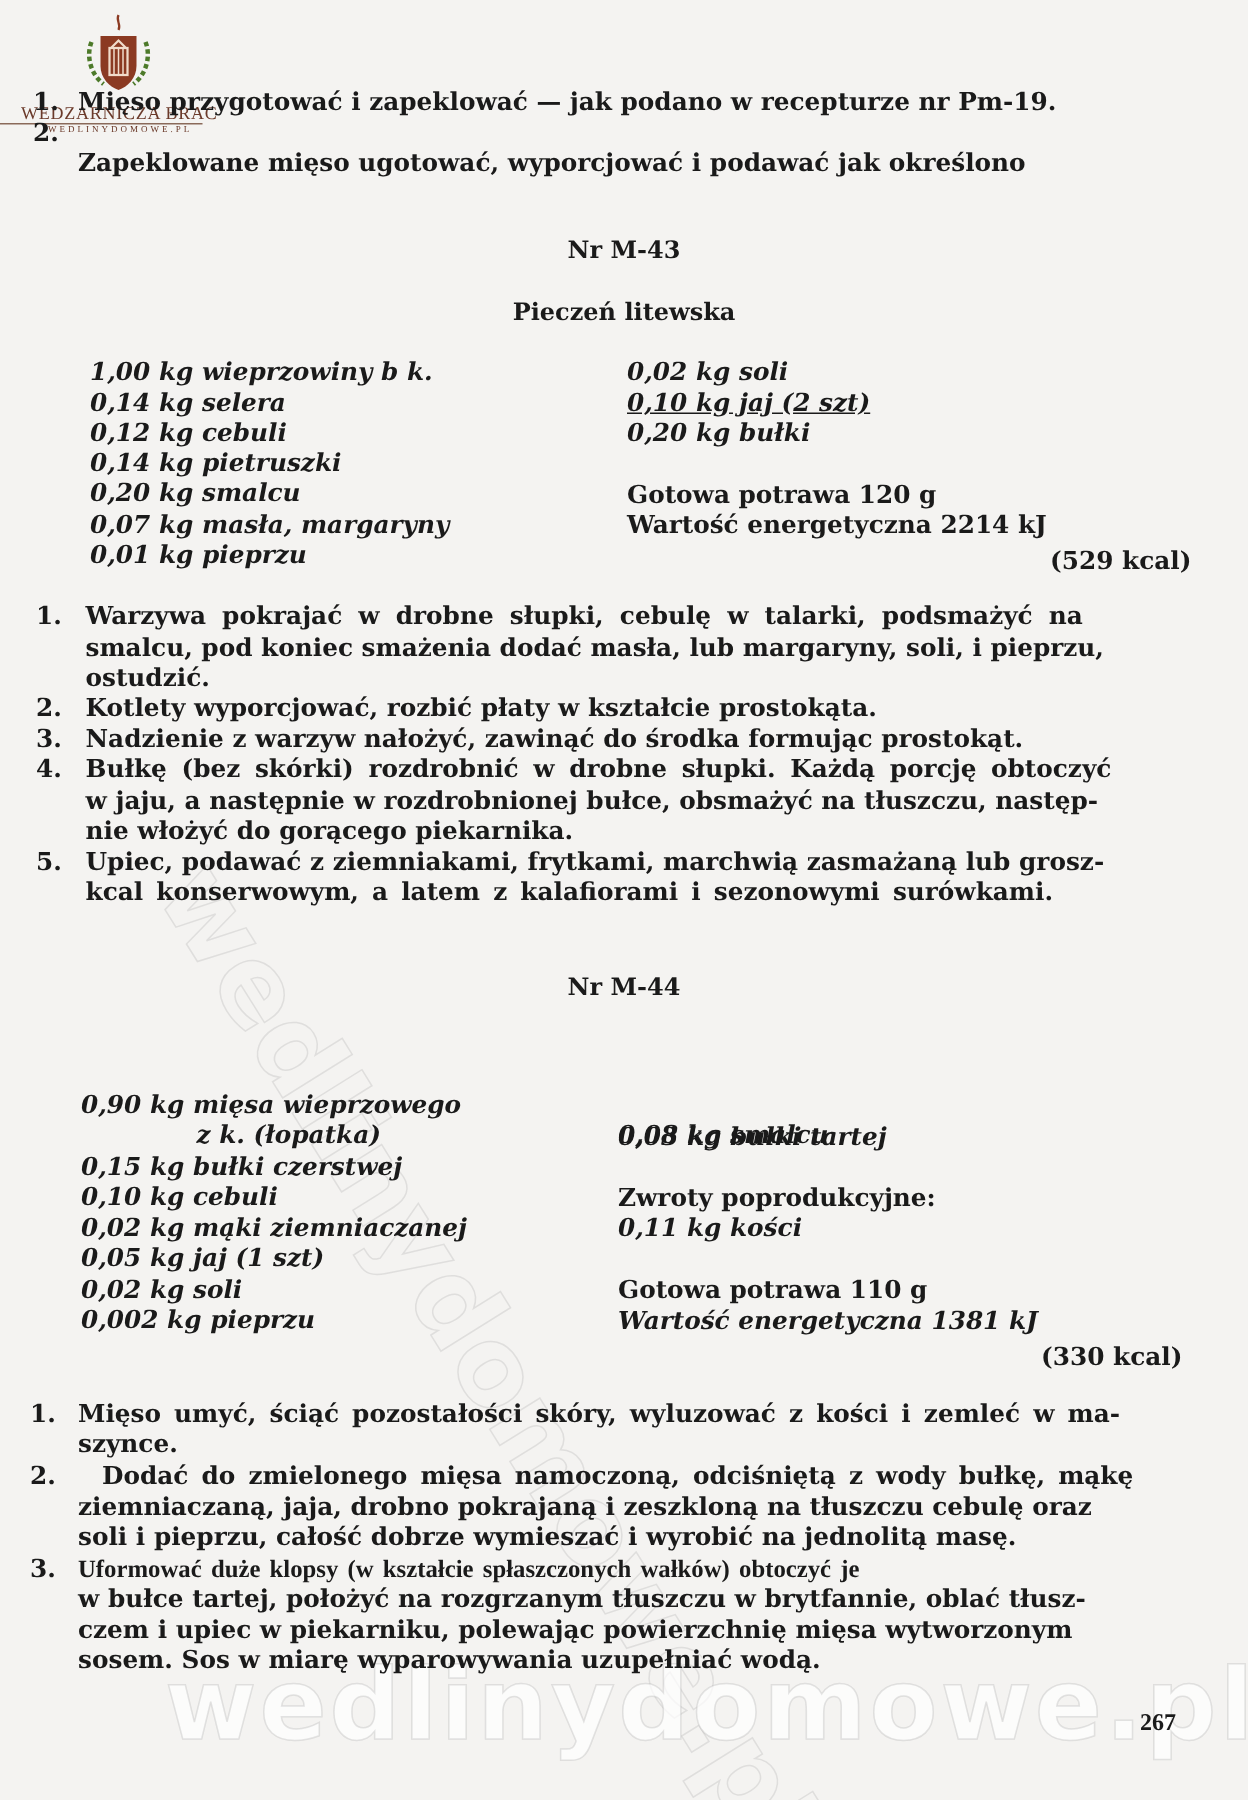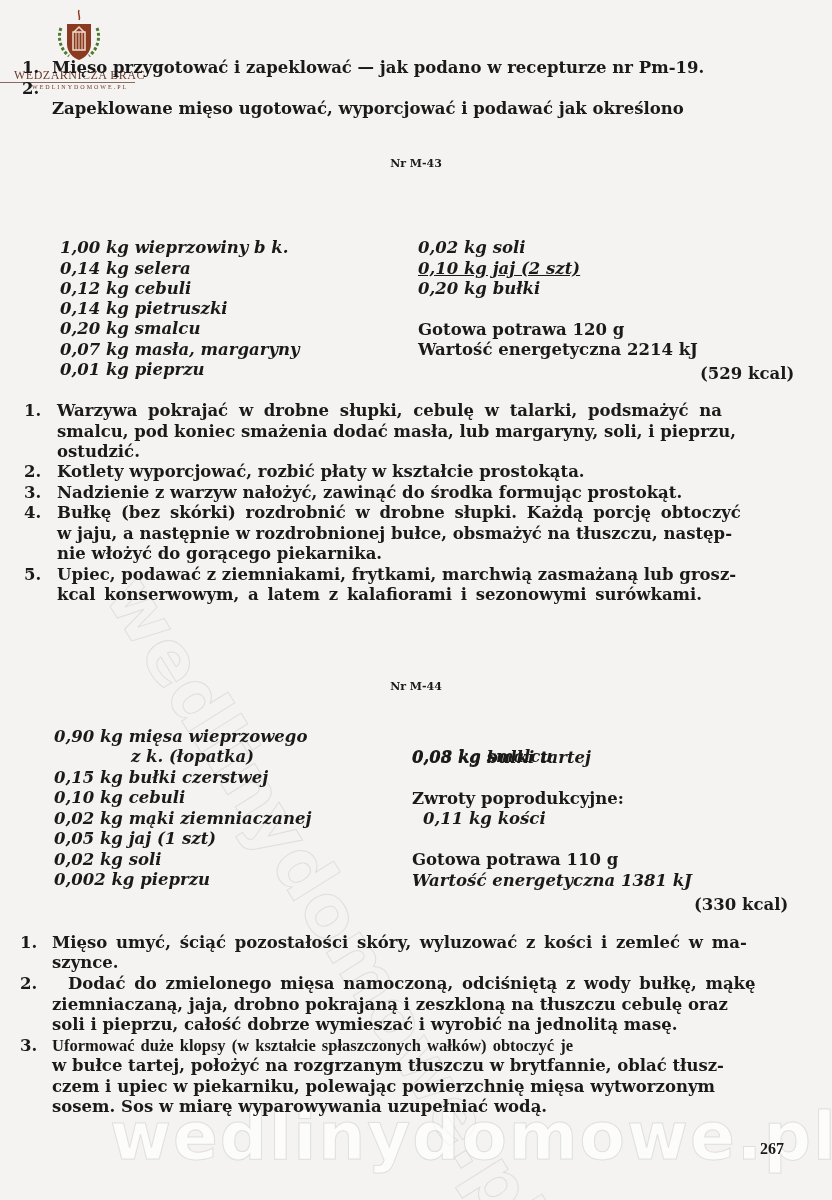--- a/index.html
+++ b/index.html
@@ -6,21 +6,21 @@
   body {
     width: 832px; height: 1200px; position: relative; overflow: hidden;
     background: #f4f3f1;
     font-family: "DejaVu Serif", "Liberation Serif", serif;
     color: #1a1a1a;
   }
   .page { position: absolute; left: 0; top: 0; width: 832px; height: 1200px; }
   .line { position: absolute; white-space: nowrap; font-size: 16.5px; line-height: 20px; }
   .b { font-weight: bold; }
   .i { font-style: italic; font-weight: bold; }
-  .center { position: absolute; left: 0; width: 832px; text-align: center; font-weight: bold; font-size: 11px; }
+  .center { position: absolute; left: 0; width: 832px; text-align: center; font-weight: bold; font-size: 16px; }
   .just { display: flex; justify-content: space-between; }
   .logo { position: absolute; left: 55px; top: 8px; width: 48px; height: 55px; }
   .logo-text { position: absolute; left: 14px; top: 68px; font-family: "Liberation Serif", serif; font-size: 12px; color: #6b3a2a; letter-spacing: 0.5px; }
   .logo-sub { position: absolute; left: 32px; top: 84px; font-family: "Liberation Serif", serif; font-size: 6px; color: #6b3a2a; letter-spacing: 2px; }
   .logo-rule { position: absolute; left: 0; top: 82px; width: 135px; height: 1px; background: #8a6a5a; }
   .watermark { position: absolute; font-family: "DejaVu Sans", sans-serif; font-weight: bold; color: rgba(255,255,255,0.55); -webkit-text-stroke: 1px rgba(160,160,160,0.25); }
   .pagenum { position: absolute; left: 760px; top: 1140px; font-weight: bold; font-size: 16px; font-family: "Liberation Serif", serif; }
 </style>
 </head>
 <body>
@@ -48,20 +48,21 @@
   <div class="line b" style="left:22px; top:58px; width:780px;">
     <span>1.</span>
     <span style="position:absolute; left:30px;">Mięso przygotować i zapeklować — jak podano w recepturze nr Pm-19.</span>
   </div>
   <div class="line b" style="left:22px; top:79px; width:780px;">
     <span>2.</span>
     <span style="position:absolute; left:30px; width:750px;" class="just">Zapeklowane mięso ugotować, wyporcjować i podawać jak określono</span>
   </div>
 
   <div class="center" style="top:157px;">Nr M-43</div>
+  <div class="center" style="top:198px;">Pieczeń litewska</div>
 
   <div>
     <div class="line i" style="left:60px; top:238px;">1,00 kg wieprzowiny b k.</div>
     <div class="line i" style="left:60px; top:259px;">0,14 kg selera</div>
     <div class="line i" style="left:60px; top:279px;">0,12 kg cebuli</div>
     <div class="line i" style="left:60px; top:299px;">0,14 kg pietruszki</div>
     <div class="line i" style="left:60px; top:319px;">0,20 kg smalcu</div>
     <div class="line i" style="left:60px; top:340px;">0,07 kg masła, margaryny</div>
     <div class="line i" style="left:60px; top:360px;">0,01 kg pieprzu</div>
   </div>
@@ -89,38 +90,38 @@
     <div class="line b" style="left:24px; top:503px;">4.</div>
     <div class="line b" style="left:57px; top:503px; word-spacing:4px;">Bułkę (bez skórki) rozdrobnić w drobne słupki. Każdą porcję obtoczyć</div>
     <div class="line b" style="left:57px; top:524px;">w jaju, a następnie w rozdrobnionej bułce, obsmażyć na tłuszczu, następ-</div>
     <div class="line b" style="left:57px; top:544px;">nie włożyć do gorącego piekarnika.</div>
 
     <div class="line b" style="left:24px; top:565px;">5.</div>
     <div class="line b" style="left:57px; top:565px;">Upiec, podawać z ziemniakami, frytkami, marchwią zasmażaną lub grosz-</div>
     <div class="line b" style="left:57px; top:585px; word-spacing:3px;">kcal konserwowym, a latem z kalafiorami i sezonowymi surówkami.</div>
   </div>
 
-  <div class="center" style="top:648px;margin-top:32px;">Nr M-44</div>
+  <div class="center" style="top:648px;">Nr M-44</div>
 
   <div>
     <div class="line i" style="left:54px; top:727px;">0,90 kg mięsa wieprzowego</div>
     <div class="line i" style="left:131px; top:747px;">z k. (łopatka)</div>
     <div class="line i" style="left:54px; top:768px;">0,15 kg bułki czerstwej</div>
     <div class="line i" style="left:54px; top:788px;">0,10 kg cebuli</div>
     <div class="line i" style="left:54px; top:809px;">0,02 kg mąki ziemniaczanej</div>
     <div class="line i" style="left:54px; top:829px;text-align:right;">0,05 kg jaj (1 szt)</div>
     <div class="line i" style="left:54px; top:850px;">0,02 kg soli</div>
     <div class="line i" style="left:54px; top:870px;">0,002 kg pieprzu</div>
   </div>
   <div>
     <div class="line i" style="left:412px; top:727px;margin-top:21px;">0,03 kg bułki tartej</div>
     <div class="line i" style="left:412px; top:747px;">0,08 kg smalcu</div>
   </div>
   <div class="line b" style="left:412px; top:789px;">Zwroty poprodukcyjne:</div>
-  <div class="line i" style="left:412px; top:809px;margin-left:11px;">0,11 kg kości</div>
+  <div class="line i" style="left:412px; top:809px;">0,11 kg kości</div>
   <div class="line b" style="left:412px; top:850px;">Gotowa potrawa 110 g</div>
   <div class="line b" style="left:412px; top:871px;font-style:italic;">Wartość energetyczna 1381 kJ</div>
   <div class="line b" style="left:694px; top:895px;">(330 kcal)</div>
 
   <div>
     <div class="line b" style="left:20px; top:933px;">1.</div>
     <div class="line b" style="left:52px; top:933px; word-spacing:3px;">Mięso umyć, ściąć pozostałości skóry, wyluzować z kości i zemleć w ma-</div>
     <div class="line b" style="left:52px; top:953px;">szynce.</div>
 
     <div class="line b" style="left:20px; top:974px;">2.</div>

